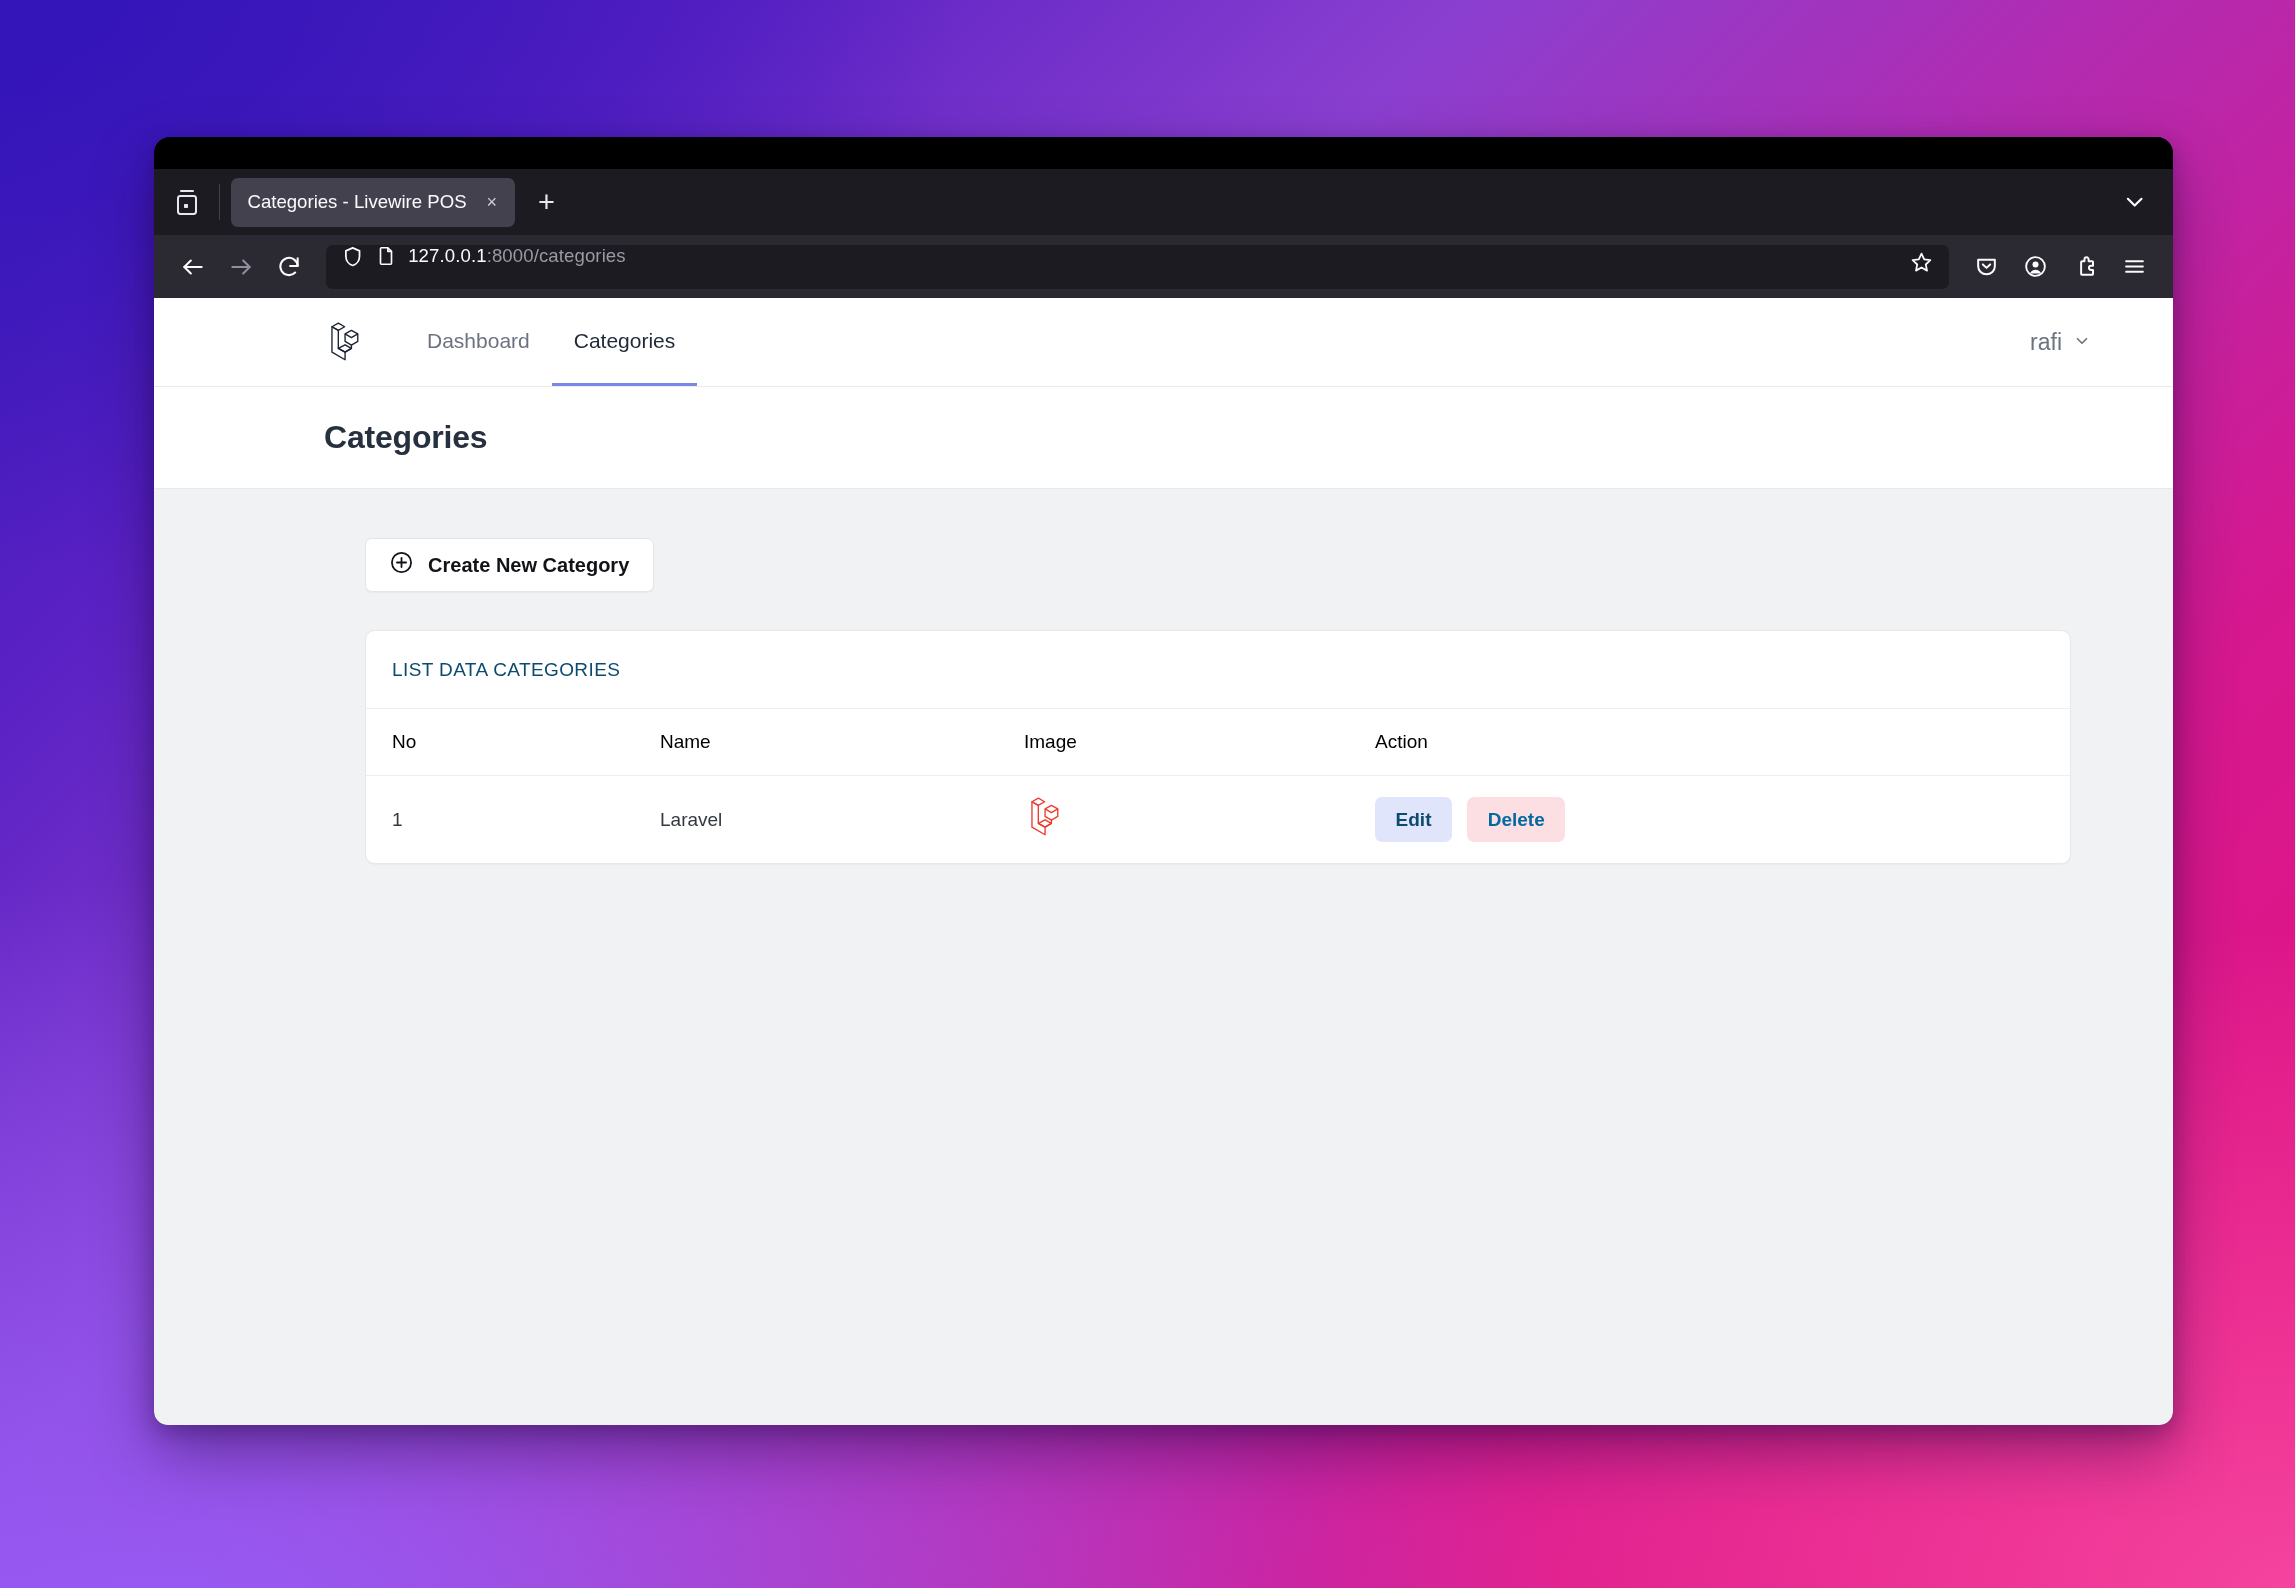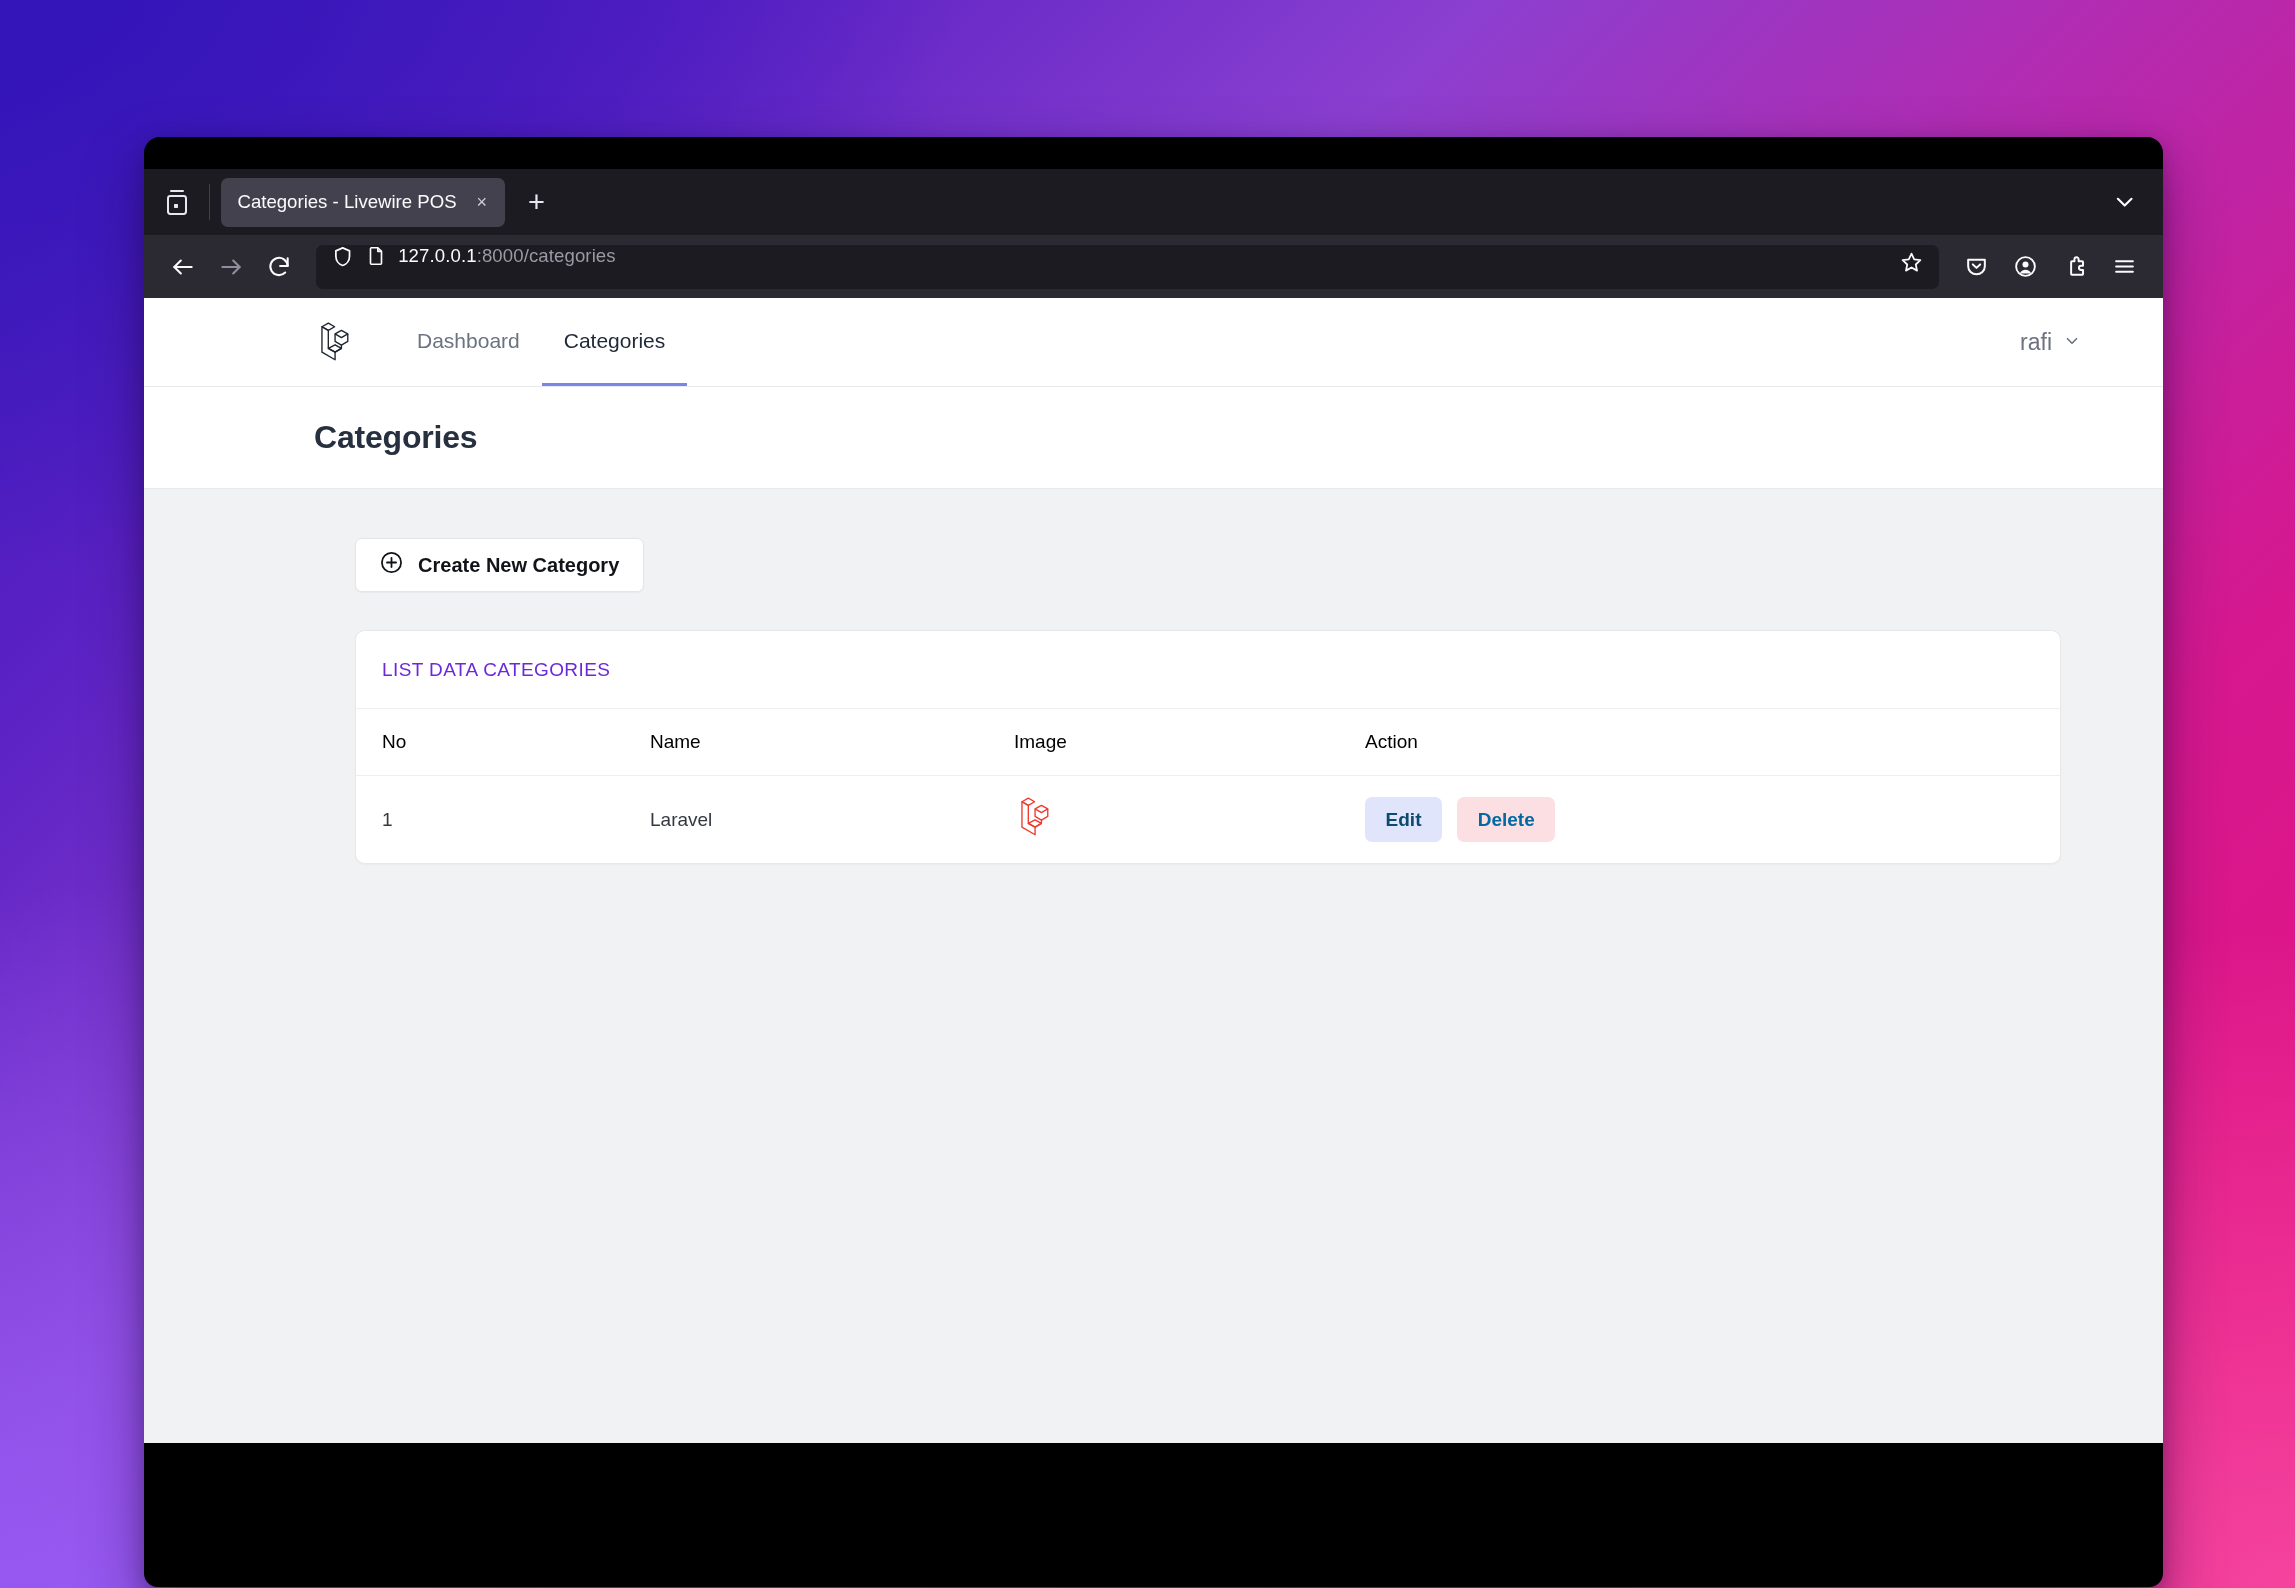--- a/index.html
+++ b/index.html
@@ -25,22 +25,22 @@
     background:
       radial-gradient(ellipse 110% 90% at 8% 105%, rgba(150,95,250,0.95) 0%, rgba(150,95,250,0) 55%),
       radial-gradient(ellipse 80% 75% at 100% 100%, rgba(245,70,160,0.95) 0%, rgba(245,70,160,0) 55%),
       radial-gradient(ellipse 70% 60% at 0% 0%, rgba(50,20,185,0.9) 0%, rgba(50,20,185,0) 60%);
     pointer-events: none;
   }
 
   
   .window {
     position: absolute;
-    left: 144px; top: 137px;
-    width: 2019px; height: 1450px;
+    left: 154px; top: 137px;
+    width: 2019px; height: 1288px;
     border-radius: 16.5px 16.5px 13.7px 13.7px;
     background: #000;
     box-shadow: 0 27.5px 62px rgba(30,0,60,0.42), 0 6.9px 20.6px rgba(20,0,50,0.25);
     overflow: hidden;
   }
   .titlebar {
     height: 32px; background: #000; width: 100%;
   }
   .tabstrip {
     height: 66px;
@@ -248,21 +248,21 @@
     background: #ffffff;
     border: 0.7px solid #e6e8ea;
     border-radius: 9.6px;
     overflow: hidden;
     box-shadow: 0 0.7px 1.4px rgba(16,24,40,0.03);
   }
   .card-header {
     padding: 27.5px 26px;
     font-size: 19px;
     letter-spacing: 0.4px;
-    color: #6d28d9;
+    color: #0c4a6e;
     border-bottom: 0.7px solid #eceef0;
   }
   table { width: 100%; border-collapse: collapse; }
   thead th {
     text-align: left;
     font-size: 19px;
     font-weight: 400;
     color: #000000;
     padding: 22px 26px;
     border-bottom: 0.7px solid #eceef0;

